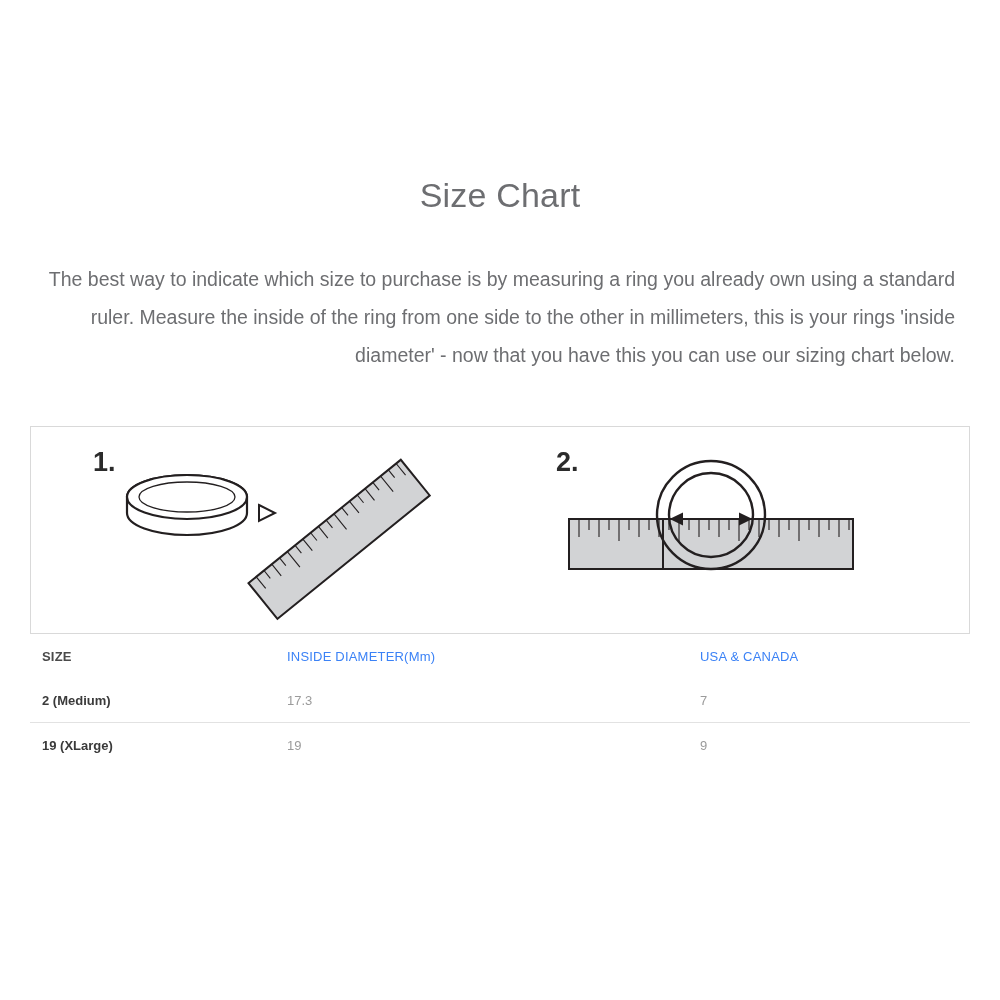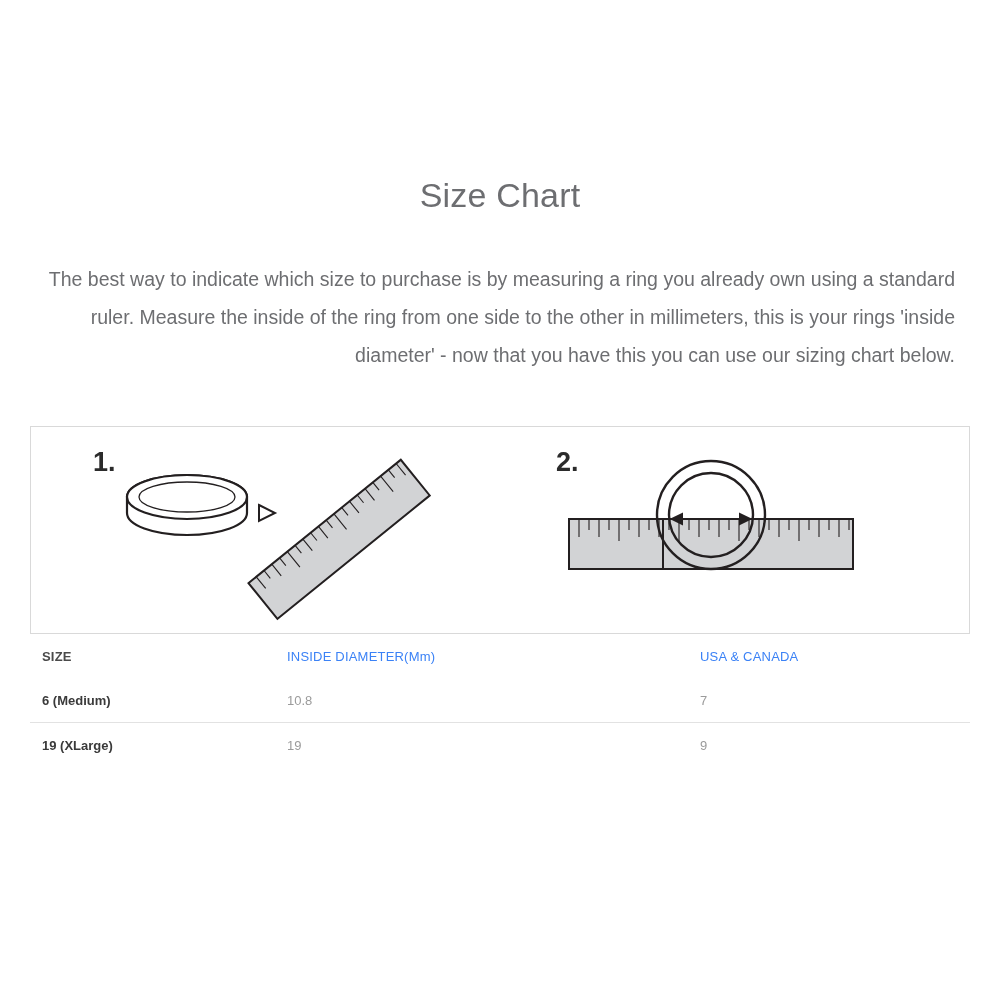--- a/index.html
+++ b/index.html
@@ -211,22 +211,22 @@
     <table class="sizes">
       <thead>
         <tr class="thead-row">
           <th>SIZE</th>
           <th>INSIDE DIAMETER(Mm)</th>
           <th>USA &amp; CANADA</th>
         </tr>
       </thead>
       <tbody>
         <tr>
-          <td>6 (Medium)</td>
-          <td>10.8</td>
+          <td>2 (Medium)</td>
+          <td>17.3</td>
           <td>7</td>
         </tr>
         <tr>
           <td>19 (XLarge)</td>
           <td>19</td>
           <td>9</td>
         </tr>
       </tbody>
     </table>
 

